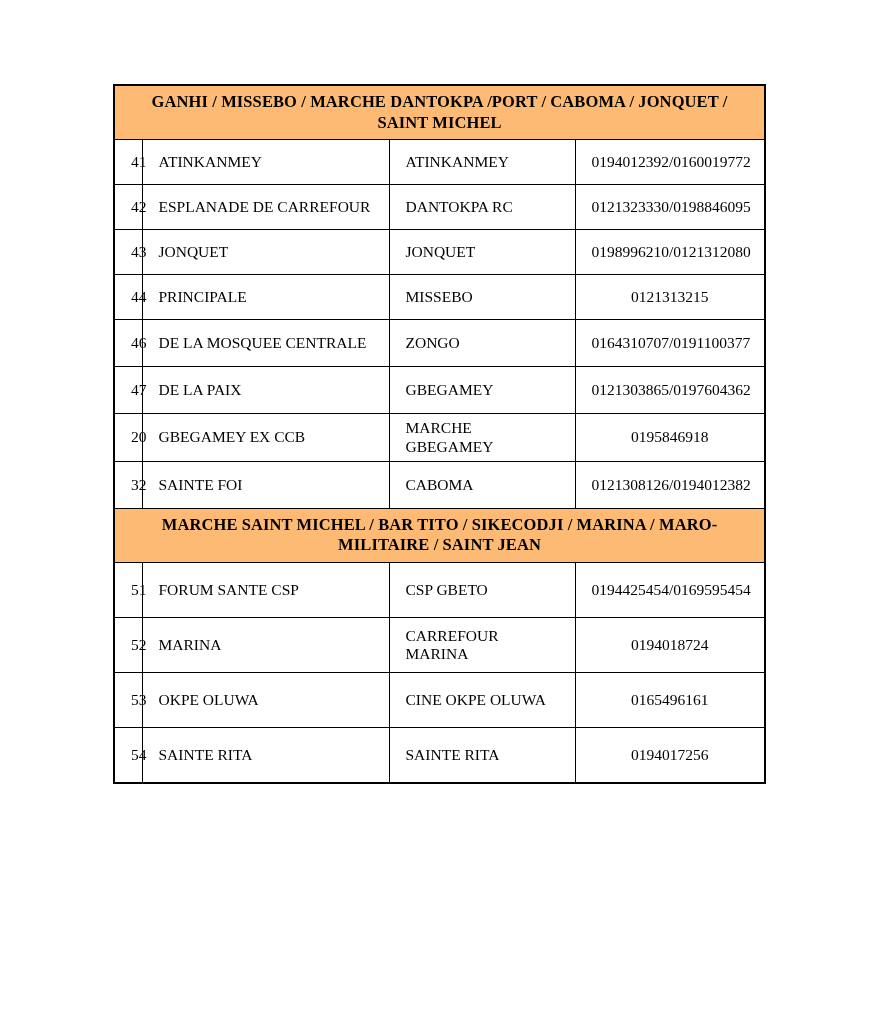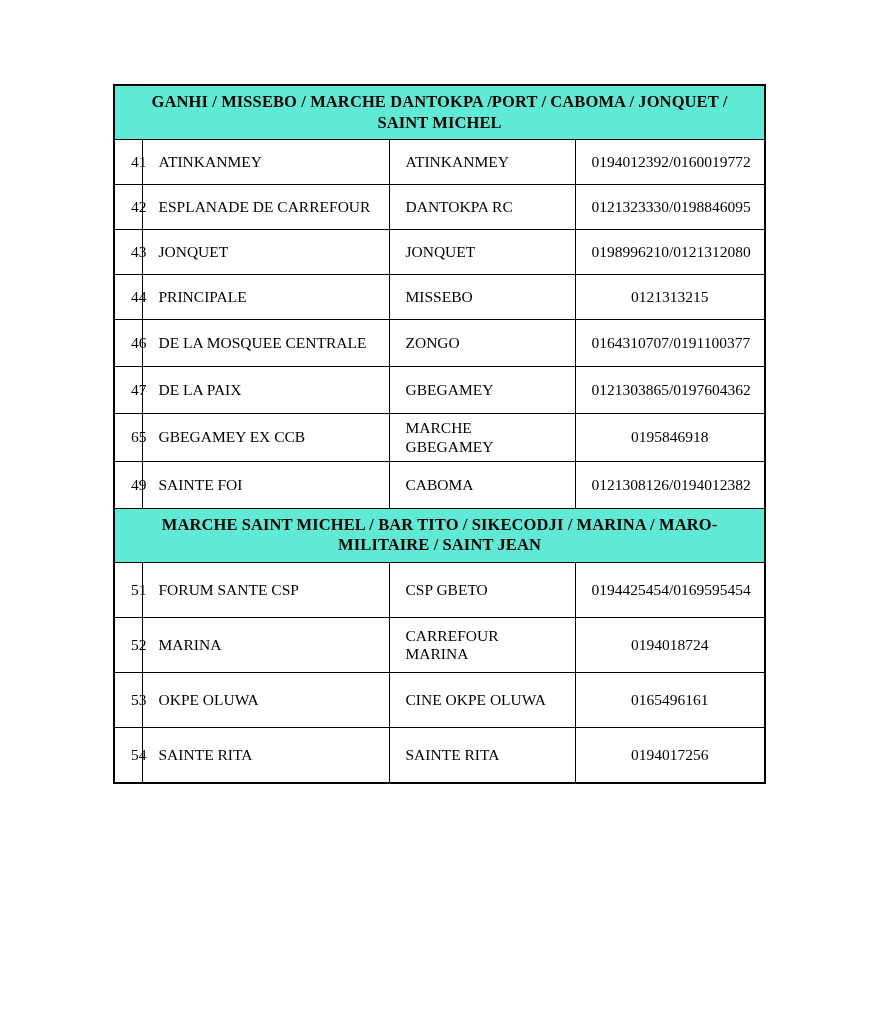--- a/index.html
+++ b/index.html
@@ -37,21 +37,21 @@
     font-size: 15.5px;
     line-height: 1.18;
     vertical-align: middle;
   }
   col.c-num { width: 28px; }
   col.c-name { width: 247px; }
   col.c-area { width: 186px; }
   col.c-phone { width: 190px; }
 
   tr.section-row td {
-    background: #5eead4;
+    background: #fdba74;
     text-align: center;
     font-weight: bold;
     font-size: 16.5px;
     line-height: 1.25;
     padding: 6px 10px;
     letter-spacing: 0.1px;
   }
   td.num {
     font-size: 13.5px;
     text-align: left;
@@ -122,27 +122,27 @@
           <td class="area">ZONGO</td>
           <td class="phone">0164310707/0191100377</td>
         </tr>
         <tr class="tall">
           <td class="num">47</td>
           <td class="name">DE LA PAIX</td>
           <td class="area">GBEGAMEY</td>
           <td class="phone">0121303865/0197604362</td>
         </tr>
         <tr class="tall">
-          <td class="num">65</td>
+          <td class="num">20</td>
           <td class="name">GBEGAMEY EX CCB</td>
           <td class="area">MARCHE GBEGAMEY</td>
           <td class="phone">0195846918</td>
         </tr>
         <tr class="tall">
-          <td class="num">49</td>
+          <td class="num">32</td>
           <td class="name">SAINTE FOI</td>
           <td class="area">CABOMA</td>
           <td class="phone">0121308126/0194012382</td>
         </tr>
 
         <tr class="section-row">
           <td colspan="4">MARCHE SAINT MICHEL / BAR TITO / SIKECODJI / MARINA / MARO-MILITAIRE / SAINT JEAN</td>
         </tr>
 
         <tr class="xtall">

